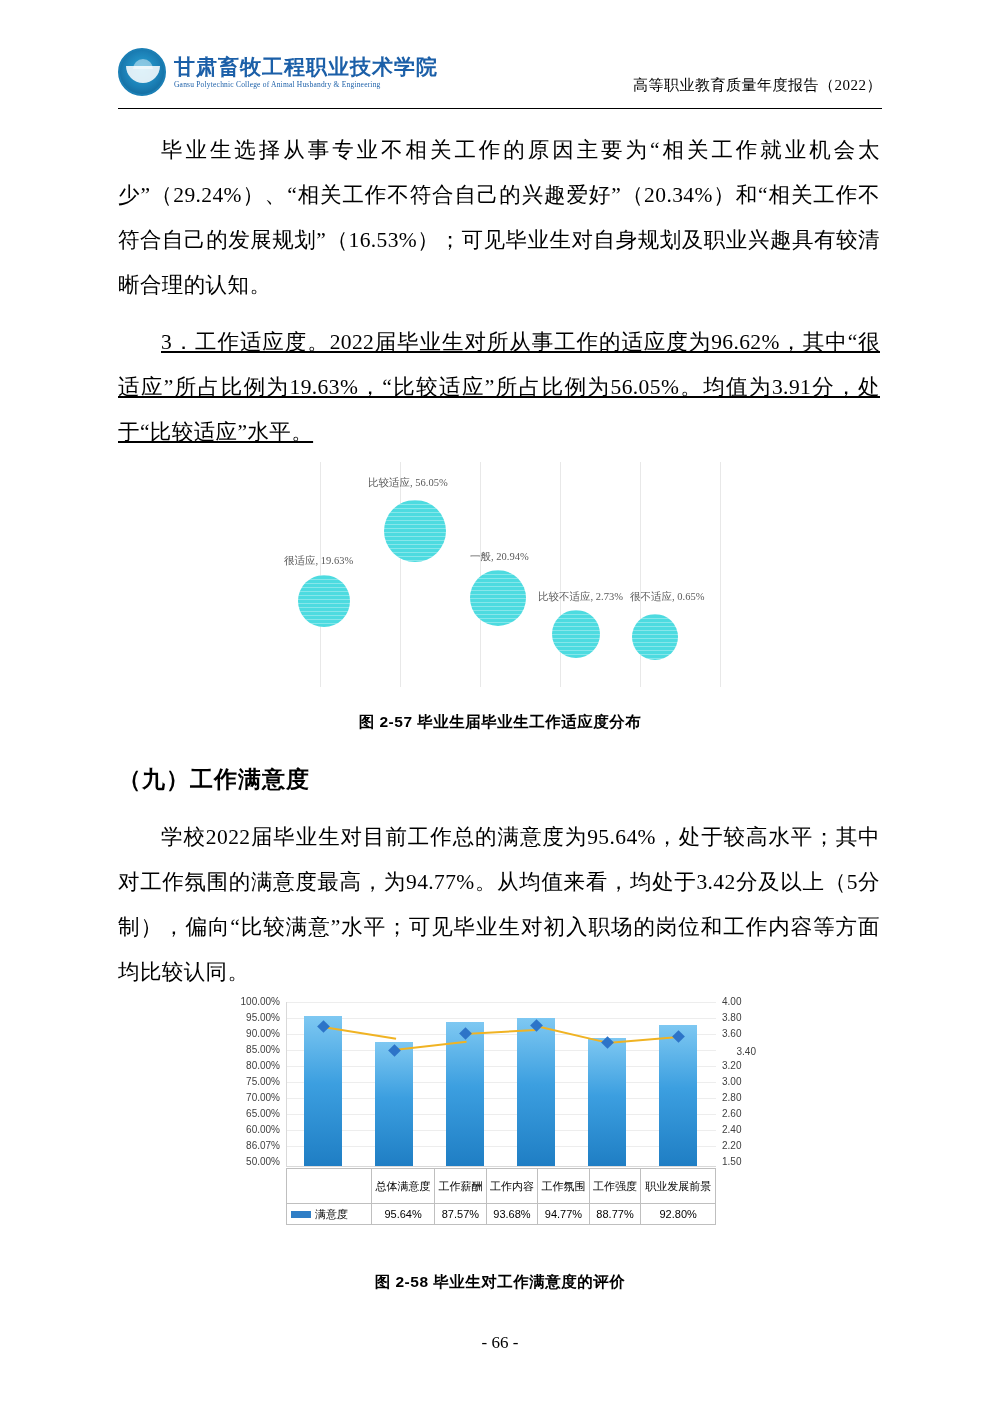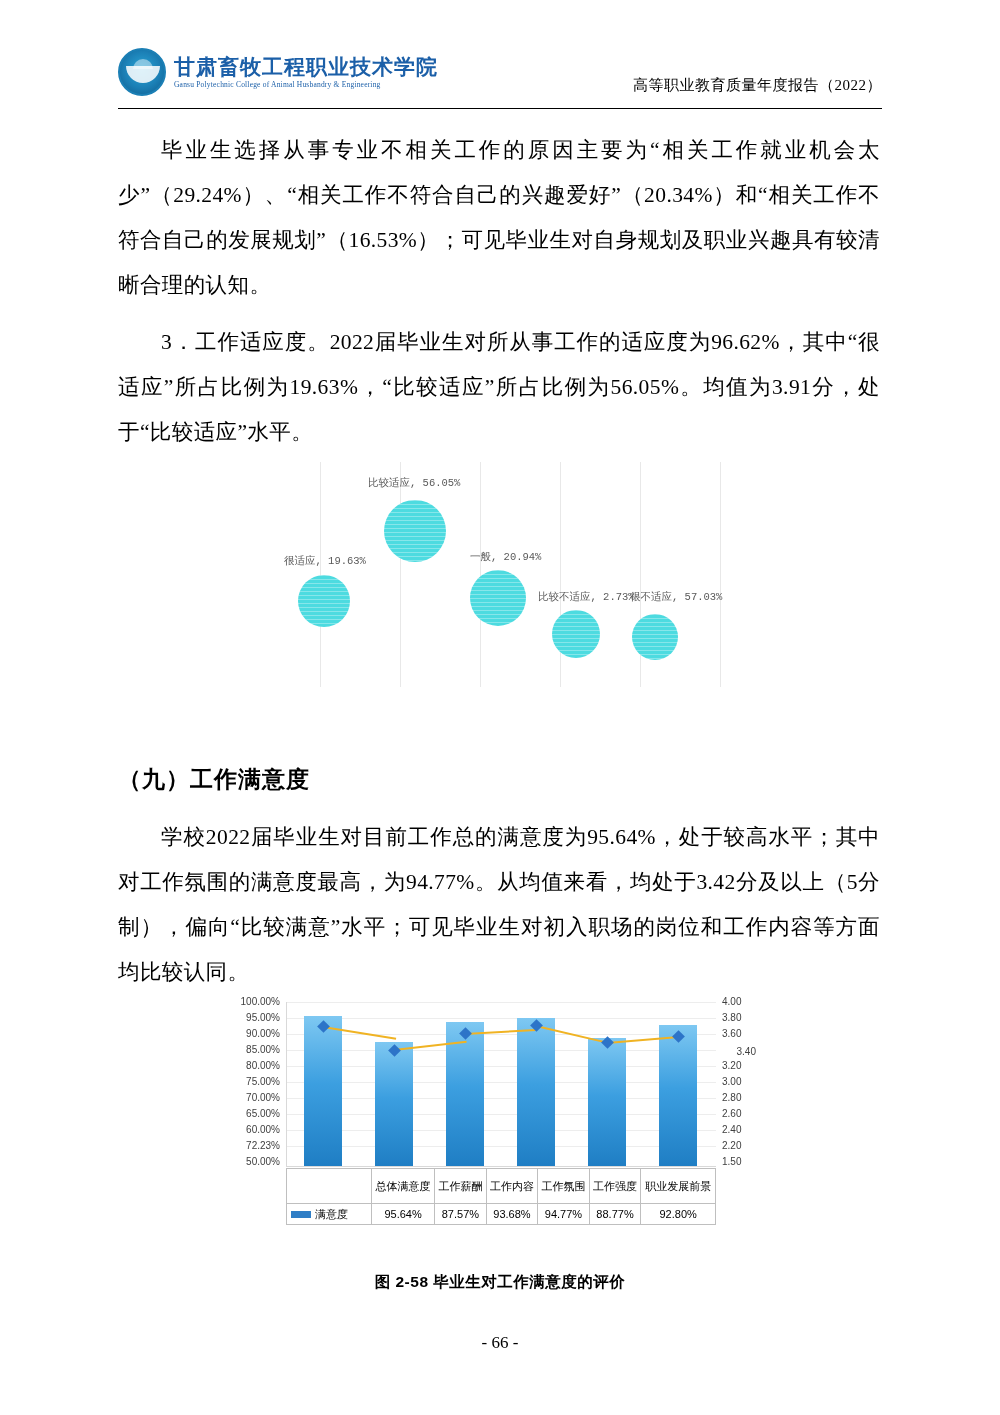--- a/index.html
+++ b/index.html
@@ -160,21 +160,21 @@
     background: #4ddbe0;
     background-image: repeating-linear-gradient(
       to bottom,
       rgba(255,255,255,.32) 0px,
       rgba(255,255,255,.32) 1px,
       rgba(0,0,0,0) 1px,
       rgba(0,0,0,0) 4px);
   }
   .bubble-label {
     position: absolute;
-    font-family: Liberation Mono, monospace;
+    font-family: Liberation Serif, serif;
     font-size: 10.5px;
     color: #595959;
     white-space: nowrap;
   }
 
   
   .combo-chart {
     position: absolute;
     left: 228px;
     top: 1000px;
@@ -307,21 +307,21 @@
         <div class="logo-cn">甘肃畜牧工程职业技术学院</div>
         <div class="logo-en">Gansu Polytechnic College of Animal Husbandry  &amp;  Engineering</div>
       </div>
     </div>
     <div class="header-right">高等职业教育质量年度报告（2022）</div>
   </div>
   <div class="header-rule"></div>
 
   <p class="body-text indent para" style="top: 128px;">毕业生选择从事专业不相关工作的原因主要为“相关工作就业机会太少”（29.24%）、“相关工作不符合自己的兴趣爱好”（20.34%）和“相关工作不符合自己的发展规划”（16.53%）；可见毕业生对自身规划及职业兴趣具有较清晰合理的认知。</p>
 
-  <p class="body-text indent para" style="top: 320px;">3．工作适应度。2022届毕业生对所从事工作的适应度为96.62%，其中“很适应”所占比例为19.63%，“比较适应”所占比例为56.05%。均值为3.91分，处于“比较适应”水平。</p>
+  <p class="body-text indent para" style="top: 320px; text-decoration: underline;">3．工作适应度。2022届毕业生对所从事工作的适应度为96.62%，其中“很适应”所占比例为19.63%，“比较适应”所占比例为56.05%。均值为3.91分，处于“比较适应”水平。</p>
 
   <div class="bubble-chart">
     <div class="bubble-grid">
       <i style="left:40px"></i>
         <i style="left:120px"></i>
         <i style="left:200px"></i>
       <i style="left:280px"></i>
         <i style="left:360px"></i>
         <i style="left:440px"></i>
     </div>
@@ -332,40 +332,41 @@
     <div class="bubble" style="left:104px; top:38px; width:62px; height:62px;"></div>
     <div class="bubble-label" style="left:88px; top:14px;">比较适应, 56.05%</div>
 
     <div class="bubble" style="left:190px; top:108px; width:56px; height:56px;"></div>
     <div class="bubble-label" style="left:190px; top:88px;">一般, 20.94%</div>
 
     <div class="bubble" style="left:272px; top:148px; width:48px; height:48px;"></div>
     <div class="bubble-label" style="left:258px; top:128px;">比较不适应, 2.73%</div>
 
     <div class="bubble" style="left:352px; top:152px; width:46px; height:46px;"></div>
-    <div class="bubble-label" style="left:350px; top:128px;">很不适应, 57.03%</div>
+    <div class="bubble-label" style="left:350px; top:128px;">很不适应, 0.65%</div>
   </div>
 
+  <div class="figcaption" style="top: 712px;">图 2-57   毕业生届毕业生工作适应度分布</div>
 
   <div class="heading" style="top: 764px;">（九）工作满意度</div>
 
   <p class="body-text indent para" style="top: 815px;">学校2022届毕业生对目前工作总的满意度为95.64%，处于较高水平；其中对工作氛围的满意度最高，为94.77%。从均值来看，均处于3.42分及以上（5分制），偏向“比较满意”水平；可见毕业生对初入职场的岗位和工作内容等方面均比较认同。</p>
 
   <div class="combo-chart">
 
     <div class="axis-label" style="left:0; top:-4px;  width:52px;">100.00%</div>
     <div class="axis-label" style="left:0; top:12px; width:52px;">95.00%</div>
     <div class="axis-label" style="left:0; top:28px; width:52px;">90.00%</div>
     <div class="axis-label" style="left:0; top:44px; width:52px;">85.00%</div>
     <div class="axis-label" style="left:0; top:60px; width:52px;">80.00%</div>
     <div class="axis-label" style="left:0; top:76px; width:52px;">75.00%</div>
     <div class="axis-label" style="left:0; top:92px; width:52px;">70.00%</div>
     <div class="axis-label" style="left:0; top:108px; width:52px;">65.00%</div>
     <div class="axis-label" style="left:0; top:124px; width:52px;">60.00%</div>
-    <div class="axis-label" style="left:0; top:140px; width:52px;">72.23%</div>
+    <div class="axis-label" style="left:0; top:140px; width:52px;">86.07%</div>
     <div class="axis-label" style="left:0; top:156px; width:52px;">50.00%</div>
 
     <div class="axis-label" style="left:494px; top:-4px;  width:34px; text-align:left;">4.00</div>
     <div class="axis-label" style="left:494px; top:12px; width:34px; text-align:left;">3.80</div>
     <div class="axis-label" style="left:494px; top:28px; width:34px; text-align:left;">3.60</div>
     <div class="axis-label" style="left:494px; top:46px; width:34px; text-align:right;">3.40</div>
     <div class="axis-label" style="left:494px; top:60px; width:34px; text-align:left;">3.20</div>
     <div class="axis-label" style="left:494px; top:76px; width:34px; text-align:left;">3.00</div>
     <div class="axis-label" style="left:494px; top:92px; width:34px; text-align:left;">2.80</div>
     <div class="axis-label" style="left:494px; top:108px; width:34px; text-align:left;">2.60</div>

